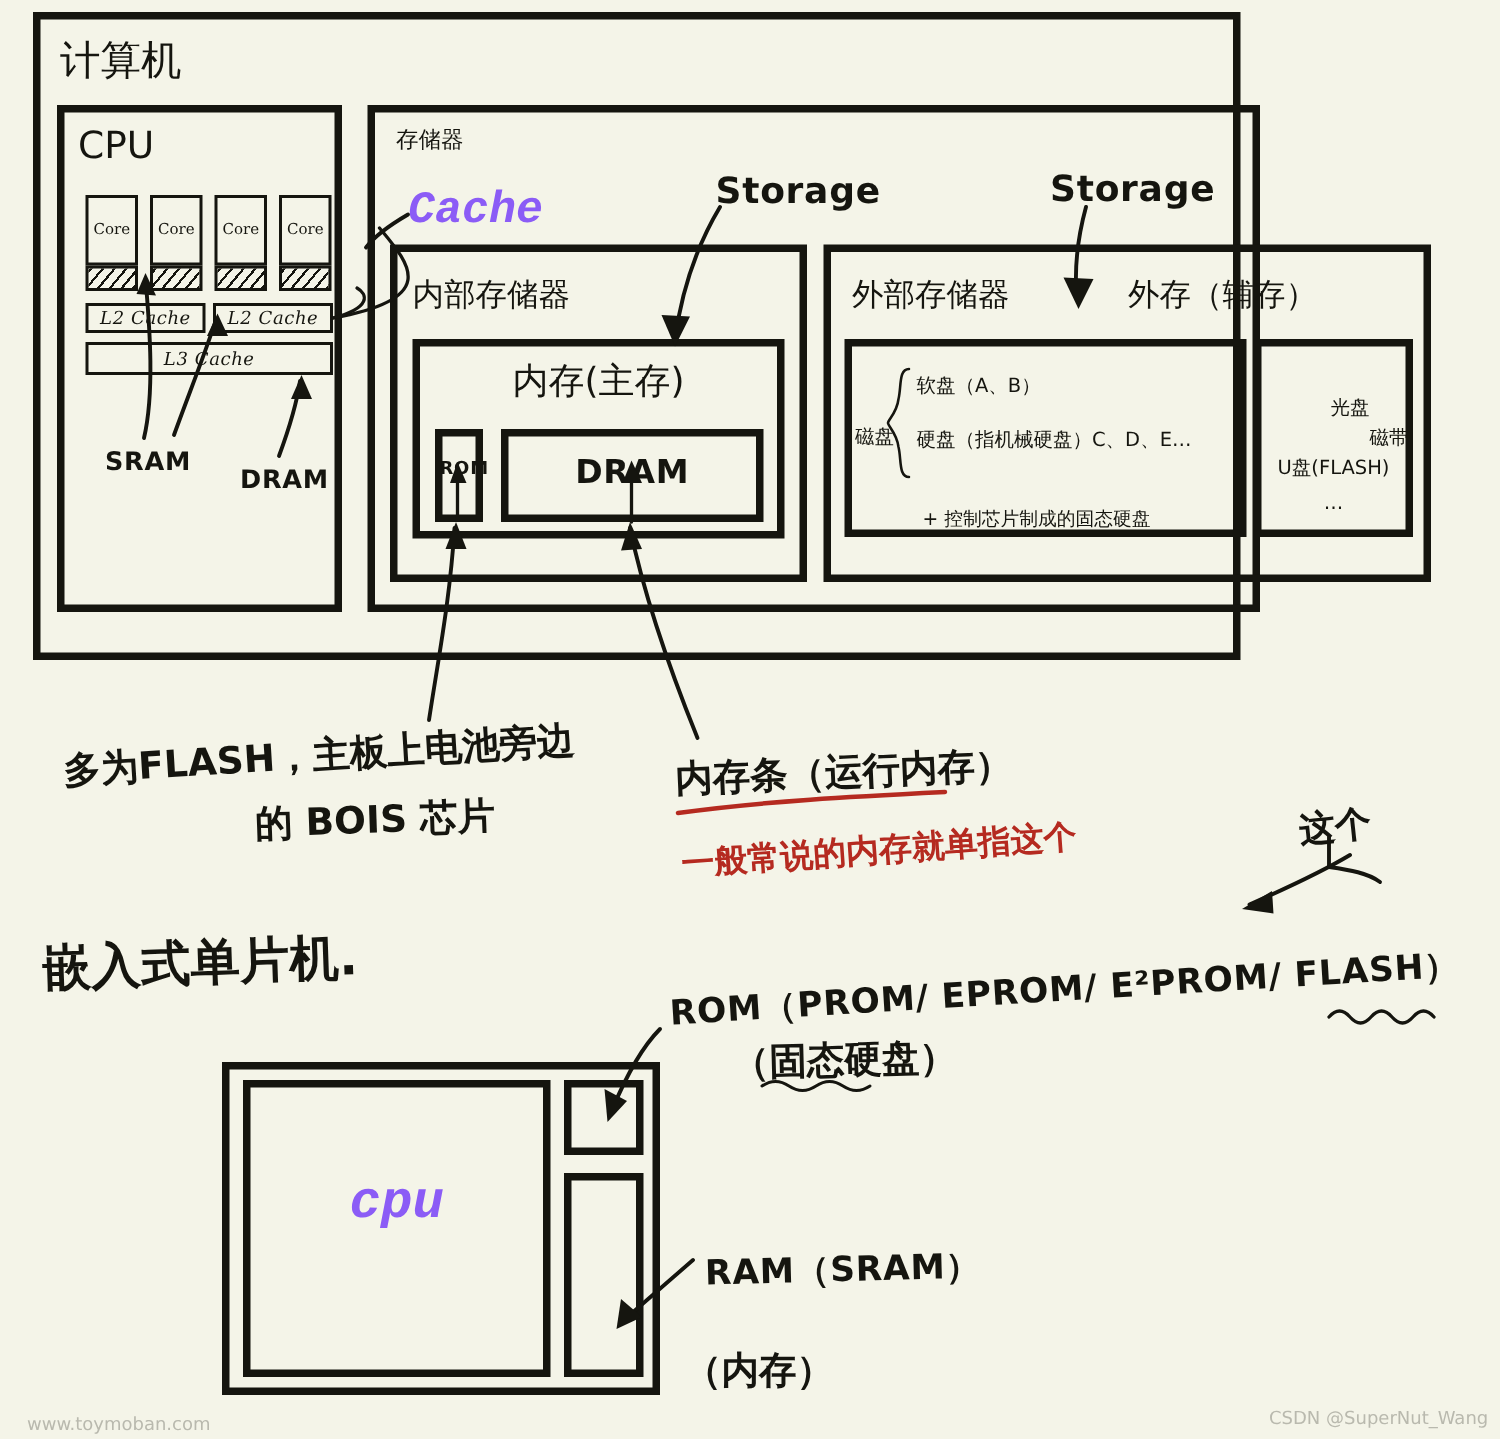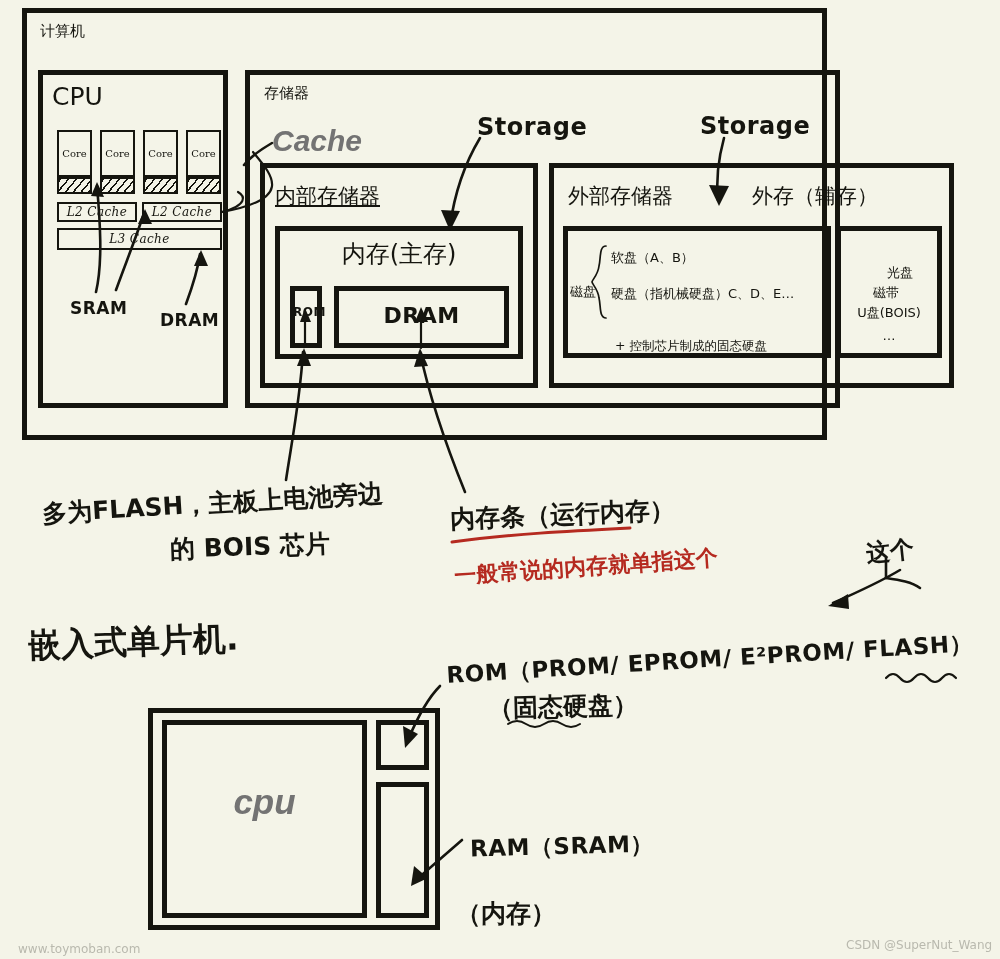--- a/index.html
+++ b/index.html
@@ -30,40 +30,40 @@
     position: absolute;
     color: #15150f;
     white-space: pre;
   }
 
   
   .cjk {
     font-family: "DejaVu Sans", "Liberation Sans", sans-serif;
     font-weight: 500;
   }
-  .t-computer  { font-size: 15px; }
+  .t-computer  { font-size: 27px; }
   .t-cpu       { font-size: 25px; }
   .t-sect      { font-size: 15px; }
   .t-sub       { font-size: 21px; }
   .t-mem       { font-size: 24px; }
   .t-small     { font-size: 13px; line-height: 1.55; }
   .t-tiny      { font-size: 12.5px; line-height: 1.6; }
 
   
   .hand {
     font-family: "DejaVu Sans", "Liberation Sans", sans-serif;
     font-weight: 700;
     letter-spacing: .5px;
     color: #15150f;
   }
   .hand-it {
-    font-family: Liberation Sans, sans-serif;
+    font-family: Liberation Mono, monospace;
     font-style: italic;
     font-weight: 700;
-    color: #737373;
+    color: #8b5cf6;
   }
   .hand-cn {
     font-family: "DejaVu Sans", "Liberation Sans", sans-serif;
     font-weight: 700;
     color: #15150f;
   }
   .red { color: #b52a20; }
 
   .core-label {
     font-family: "DejaVu Serif", "Liberation Serif", serif;
@@ -147,21 +147,21 @@
   <div class="box thick" style="left:245px; top:70px; width:595px; height:338px;"></div>
   <div class="label cjk t-sect" style="left:264px; top:84px;">存储器</div>
 
   <div class="label hand-it" style="left:272px; top:124px; font-size:30px;">Cache</div>
 
   <div class="label hand" style="left:477px; top:113px; font-size:24px;">Storage</div>
 
   <div class="label hand" style="left:700px; top:112px; font-size:24px;">Storage</div>
 
   <div class="box thick" style="left:260px; top:163px; width:278px; height:225px;"></div>
-  <div class="label cjk t-sub" style="left:275px; top:182px;text-decoration:underline;">内部存储器</div>
+  <div class="label cjk t-sub" style="left:275px; top:182px;">内部存储器</div>
 
   <div class="box thick" style="left:275px; top:226px; width:248px; height:133px;"></div>
   <div class="label cjk t-mem center" style="left:275px; top:238px; width:248px;">内存(主存)</div>
 
   <div class="box thick" style="left:290px; top:286px; width:32px; height:62px;"></div>
   <div class="label hand" style="left:293px; top:305px; font-size:12px;">ROM</div>
 
   <div class="box thick" style="left:334px; top:286px; width:175px; height:62px;"></div>
   <div class="label hand center" style="left:334px; top:303px; width:175px; font-size:22px;">DRAM</div>
 
@@ -173,22 +173,22 @@
 
   <div class="label cjk t-small" style="left:570px; top:282px;">磁盘</div>
 
   <div class="label cjk t-small" style="left:611px; top:248px;">软盘（A、B）</div>
   <div class="label cjk t-small" style="left:611px; top:284px;">硬盘（指机械硬盘）C、D、E…</div>
 
   <div class="label cjk t-tiny" style="left:615px; top:336px;">+ 控制芯片制成的固态硬盘</div>
 
   <div class="box thick" style="left:836px; top:226px; width:106px; height:132px;"></div>
   <div class="label cjk t-small center" style="left:836px; top:263px; width:128px;">光盘</div>
-  <div class="label cjk t-small center" style="left:836px; top:283px; width:100px;">磁带</div>
-  <div class="label cjk t-small center" style="left:836px; top:303px; width:106px;">U盘(BOIS)</div>
+  <div class="label cjk t-small center" style="left:836px; top:283px; width:100px;padding-left:40px;">磁带</div>
+  <div class="label cjk t-small center" style="left:836px; top:303px; width:106px;">U盘(FLASH)</div>
   <div class="label cjk t-small center" style="left:836px; top:326px; width:106px;">…</div>
 
   <div class="label hand-cn" style="left:42px; top:487px; font-size:25px; transform:rotate(-3.5deg);">多为FLASH，主板上电池旁边</div>
   <div class="label hand-cn" style="left:170px; top:530px; font-size:25px; transform:rotate(-2deg);">的 BOIS 芯片</div>
 
   <div class="label hand-cn" style="left:450px; top:498px; font-size:25px; transform:rotate(-2.5deg);">内存条（运行内存）</div>
   <div class="label hand-cn red" style="left:454px; top:552px; font-size:22px; transform:rotate(-4deg);">一般常说的内存就单指这个</div>
 
   <div class="label hand-cn" style="left:866px; top:535px; font-size:24px; transform:rotate(-6deg);">这个</div>
 

